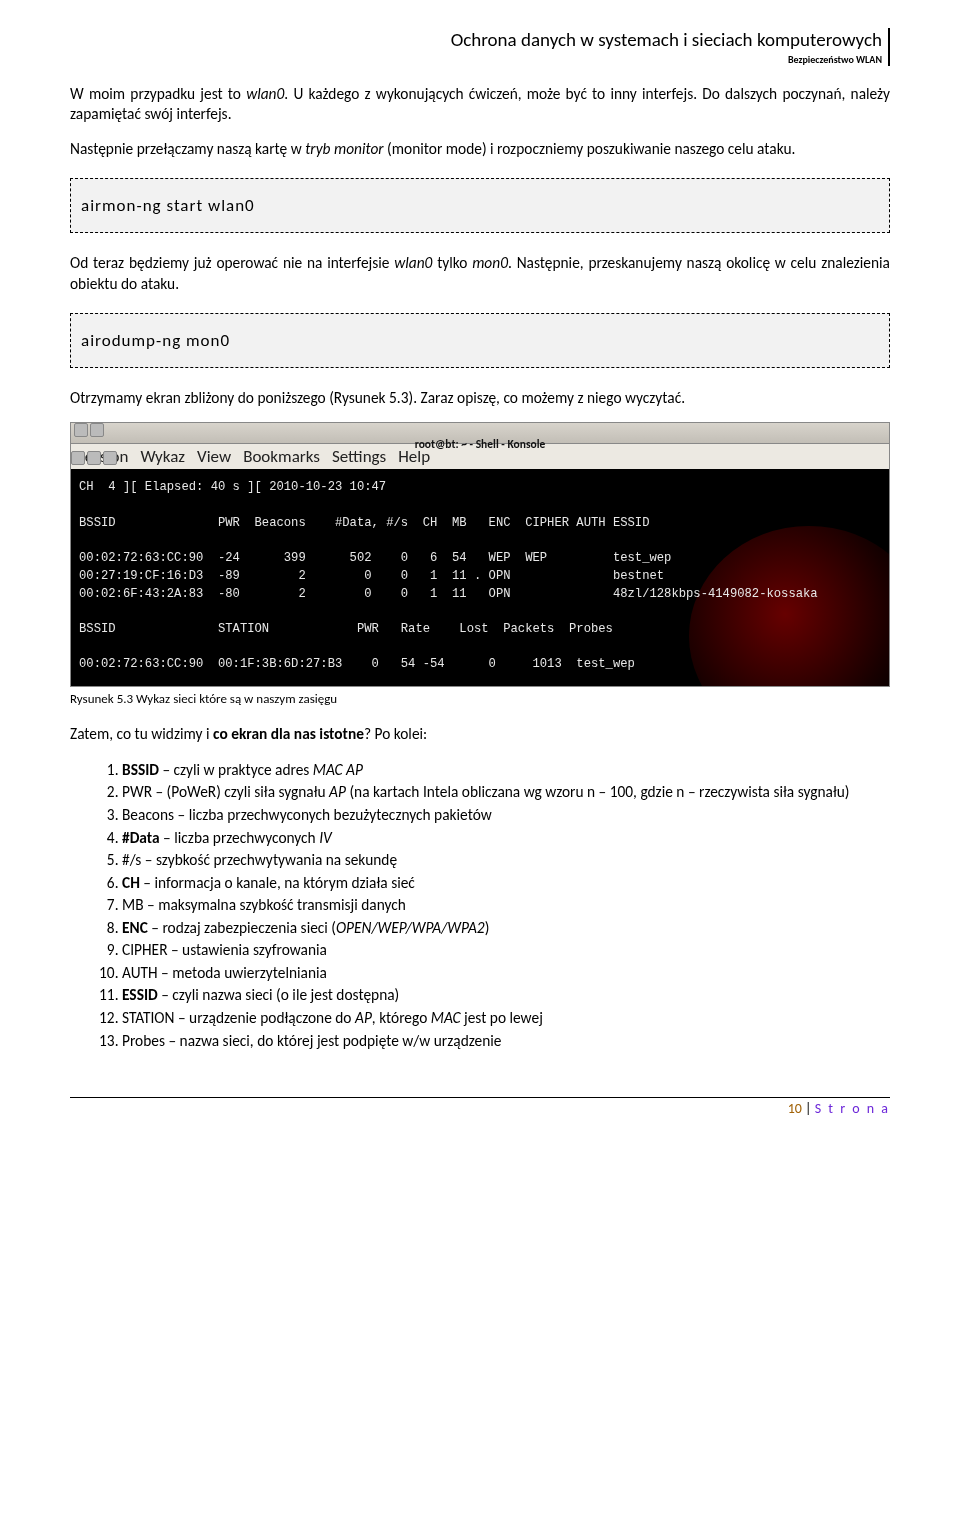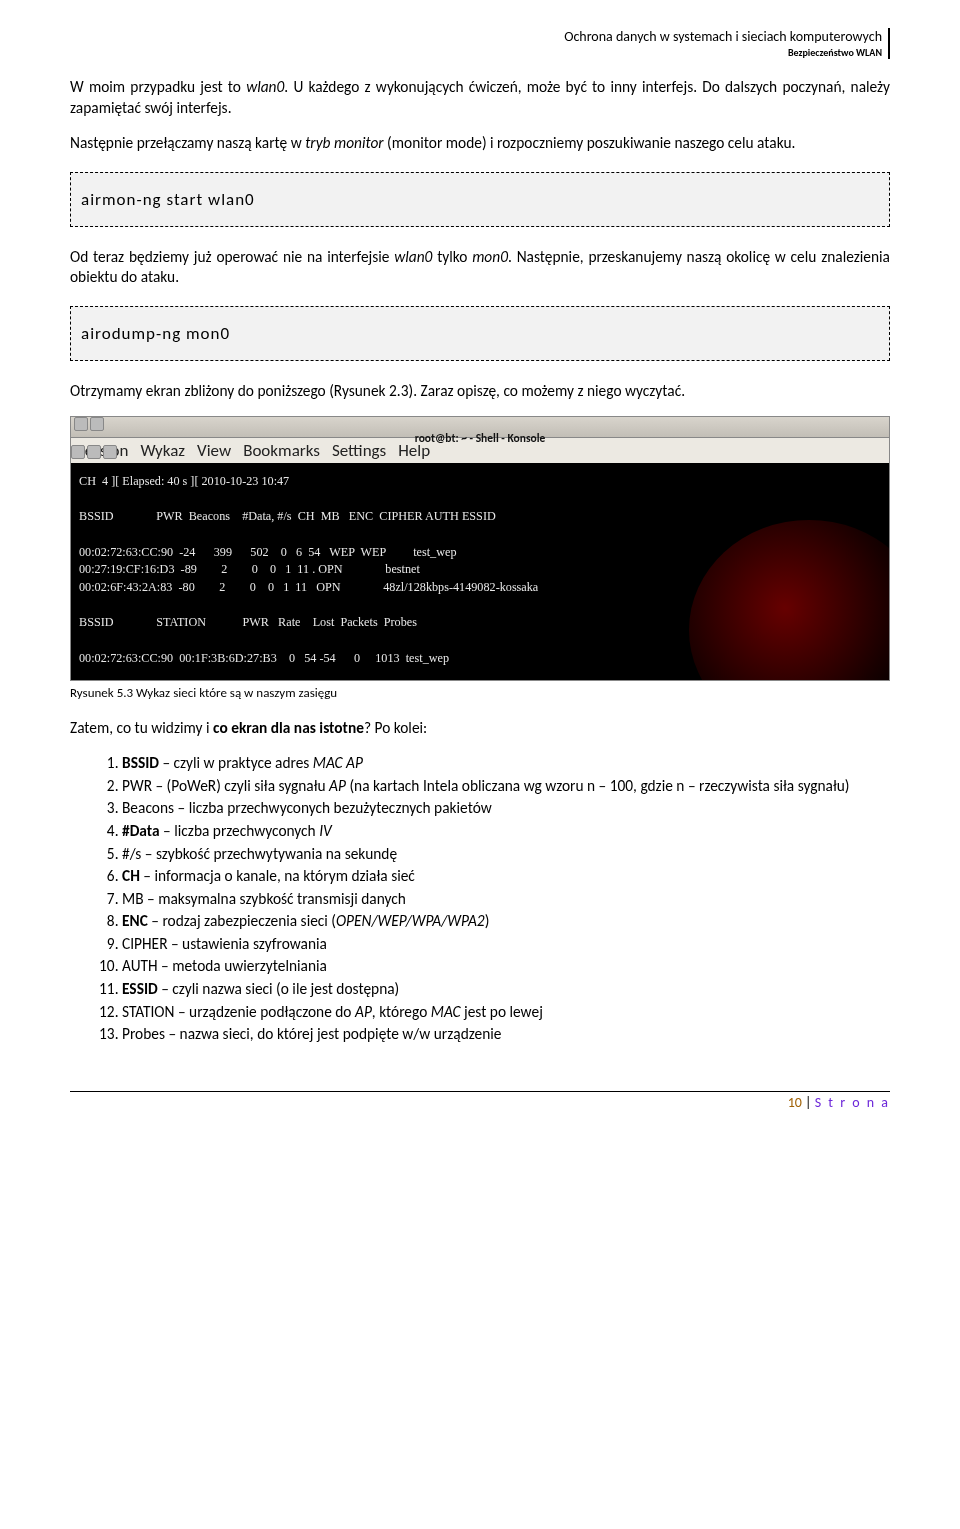--- a/index.html
+++ b/index.html
@@ -14,21 +14,21 @@
   .page {
     padding: 28px 70px 20px 70px;
   }
   .header {
     text-align: right;
     border-right: 2px solid #000;
     padding-right: 6px;
     margin-bottom: 18px;
     line-height: 1.3;
   }
-  .header-line1 { font-size: 14px; }
+  .header-line1 { font-size: 19px; }
   .header-line2 { font-size: 10px; font-weight: bold; }
   .justify { text-align: justify; }
   p { margin: 0 0 14px 0; line-height: 1.35; }
   .italic { font-style: italic; }
   .codebox {
     border: 1px dashed #000;
     background: #f2f2f2;
     padding: 16px 10px;
     margin: 18px 0 20px 0;
     font-family: Calibri, Arial, sans-serif;
@@ -58,21 +58,21 @@
     border-left:1px solid #888; border-right:1px solid #888;
     font-size:17px;
     padding: 2px 6px;
     display:flex;
     gap:12px;
     color:#222;
   }
   .terminal {
     background:#000;
     color:#e8e8e8;
-    font-family: Liberation Serif, serif;
+    font-family: Liberation Mono, monospace;
     font-size:12.2px;
     padding: 10px 0 12px 8px;
     border-left:1px solid #888; border-right:1px solid #888; border-bottom:1px solid #888;
     white-space: pre;
     line-height: 1.45;
     position:relative;
     overflow:hidden;
   }
   .term-bg-deco {
     position:absolute;
@@ -120,21 +120,21 @@
   </p>
 
   <div class="codebox">airmon-ng  start  wlan0</div>
 
   <p class="justify">
     <span>Od teraz będziemy już operować nie na interfejsie </span><span class="italic">wlan0</span><span> tylko </span><span class="italic">mon0</span><span>. Następnie, przeskanujemy naszą okolicę w celu znalezienia obiektu do ataku.</span>
   </p>
 
   <div class="codebox">airodump-ng  mon0</div>
 
-  <p class="justify">Otrzymamy ekran zbliżony do poniższego (Rysunek 2.3). Zaraz opiszę, co możemy z niego wyczytać.</p>
+  <p class="justify">Otrzymamy ekran zbliżony do poniższego (Rysunek 5.3). Zaraz opiszę, co możemy z niego wyczytać.</p>
 
   <div class="terminal-wrap">
     <div class="titlebar">
       <div class="left-icons">
         <div class="ico"></div>
         <div class="ico"></div>
       </div>
       <div class="title-text">root@bt: ~ - Shell - Konsole</div>
       <div class="right-icons">
         <div class="ico"></div>

